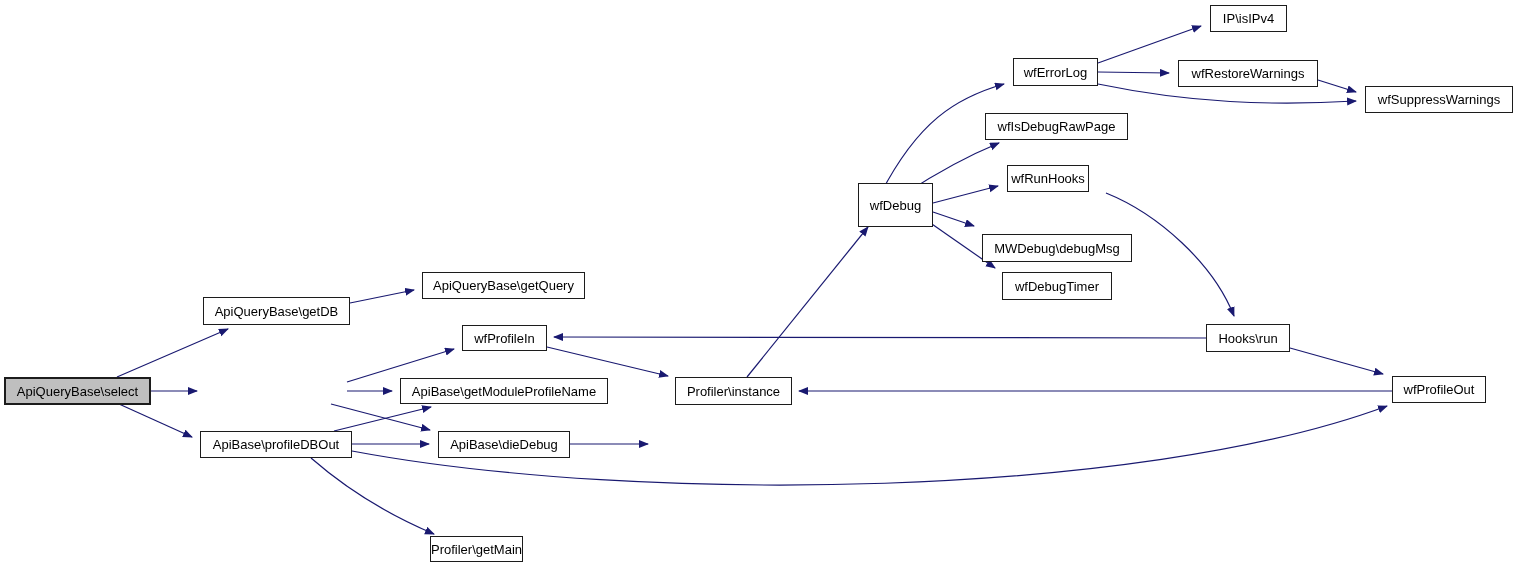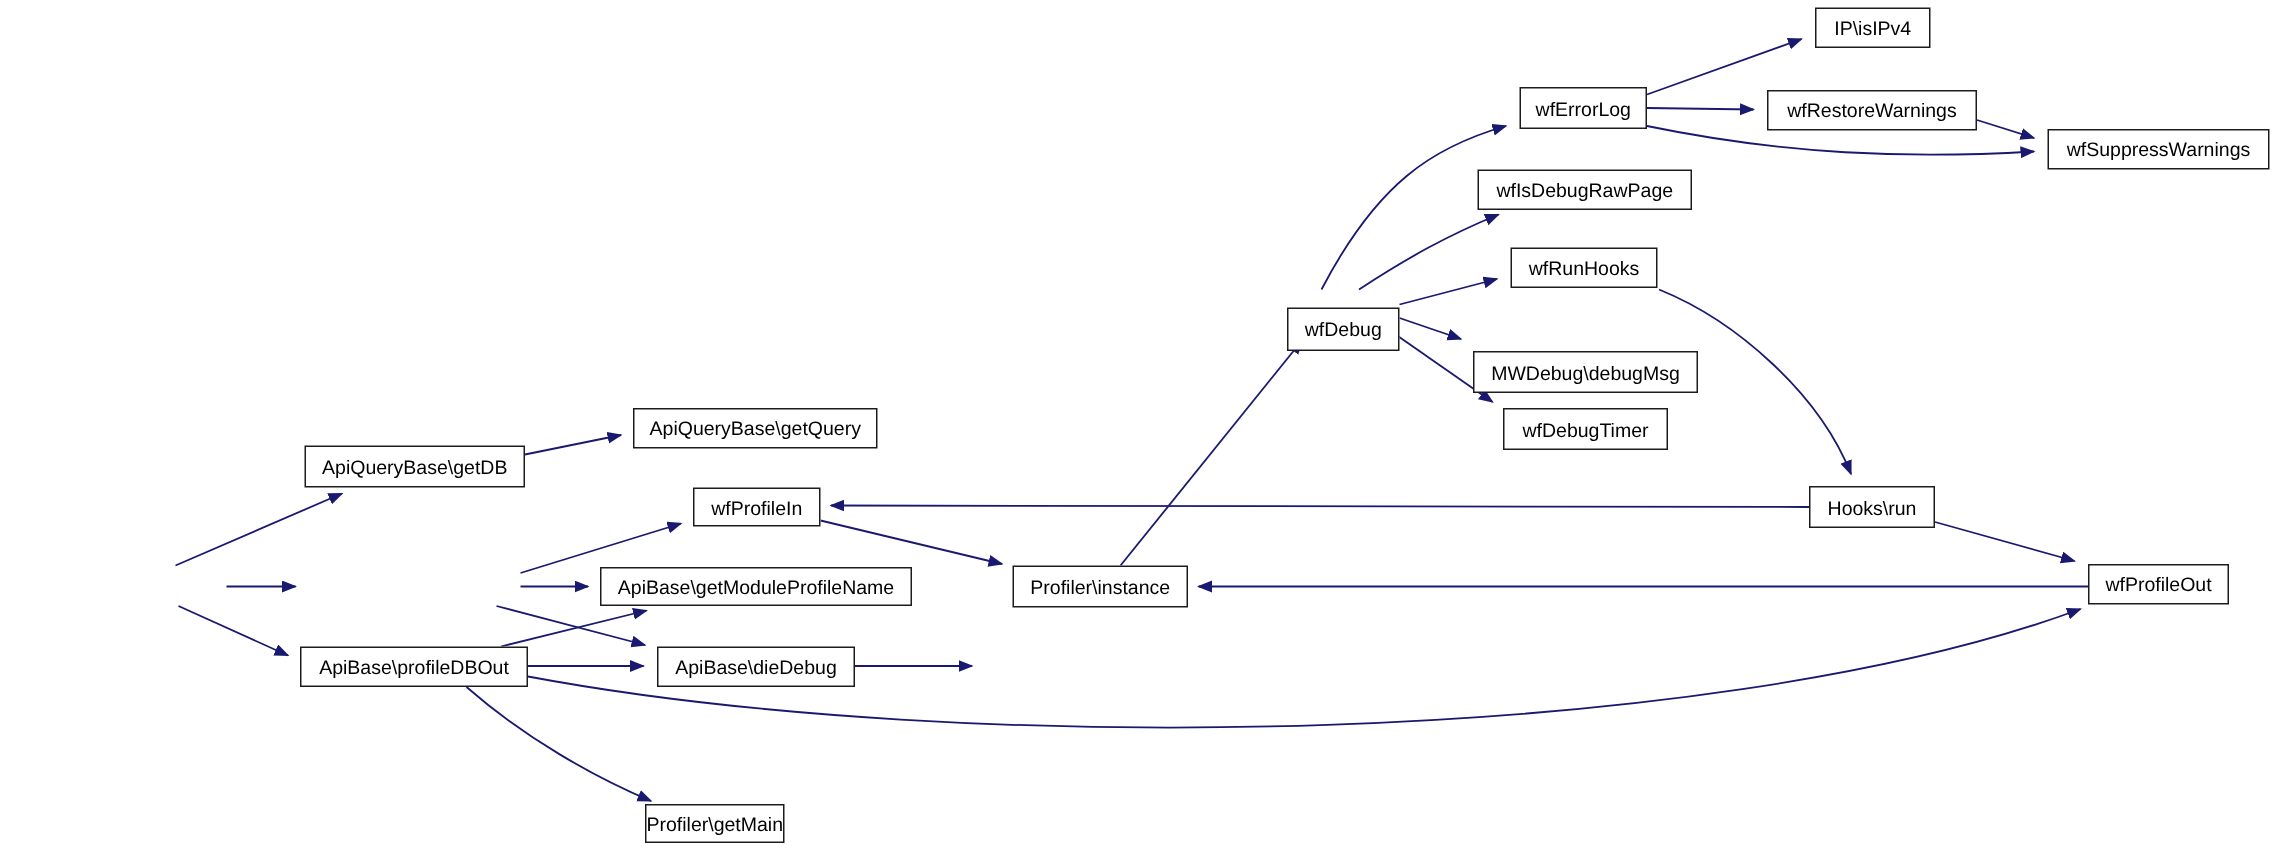--- a/index.html
+++ b/index.html
@@ -68,20 +68,23 @@
     <path class="edge" d="M933,212 L974,226" marker-end="url(#arrowhead)"></path>
     <path class="edge" d="M929,222 L995,268" marker-end="url(#arrowhead)"></path>
     <path class="edge" d="M1098,63 L1201,26" marker-end="url(#arrowhead)"></path>
     <path class="edge" d="M1098,72 L1169,73" marker-end="url(#arrowhead)"></path>
     <path class="edge" d="M1098,84 C1190,103 1272,106 1356,101" marker-end="url(#arrowhead)"></path>
     <path class="edge" d="M1318,80 L1356,92" marker-end="url(#arrowhead)"></path>
     <path class="edge" d="M1106,193 C1158,214 1213,263 1234,316" marker-end="url(#arrowhead)"></path>
     <path class="edge" d="M1290,348 L1383,374" marker-end="url(#arrowhead)"></path>
   </svg>
 
+  <div class="node root" style="left:4px;top:377px;width:147px;height:28px">
+      <span class="lbl">ApiQueryBase\select</span>
+    </div>
   <div class="node" style="left:203px;top:297px;width:147px;height:28px">
       <span class="lbl">ApiQueryBase\getDB</span>
     </div>
   <div class="node" style="left:422px;top:272px;width:163px;height:27px">
       <span class="lbl">ApiQueryBase\getQuery</span>
     </div>
   <div class="node" style="left:200px;top:431px;width:152px;height:27px">
       <span class="lbl">ApiBase\profileDBOut</span>
     </div>
   <div class="node" style="left:462px;top:325px;width:85px;height:26px">
@@ -89,39 +92,39 @@
     </div>
   <div class="node" style="left:400px;top:378px;width:208px;height:26px">
       <span class="lbl">ApiBase\getModuleProfileName</span>
     </div>
   <div class="node" style="left:438px;top:431px;width:132px;height:27px">
       <span class="lbl">ApiBase\dieDebug</span>
     </div>
   <div class="node" style="left:675px;top:377px;width:117px;height:28px">
       <span class="lbl">Profiler\instance</span>
     </div>
-  <div class="node" style="left:858px;top:205px;width:75px;height:29px">
+  <div class="node" style="left:858px;top:183px;width:75px;height:44px">
       <span class="lbl">wfDebug</span>
     </div>
   <div class="node" style="left:1013px;top:58px;width:85px;height:28px">
       <span class="lbl">wfErrorLog</span>
     </div>
   <div class="node" style="left:1210px;top:5px;width:77px;height:27px">
       <span class="lbl">IP\isIPv4</span>
     </div>
   <div class="node" style="left:1178px;top:60px;width:140px;height:27px">
       <span class="lbl">wfRestoreWarnings</span>
     </div>
   <div class="node" style="left:1365px;top:86px;width:148px;height:27px">
       <span class="lbl">wfSuppressWarnings</span>
     </div>
   <div class="node" style="left:985px;top:113px;width:143px;height:27px">
       <span class="lbl">wfIsDebugRawPage</span>
     </div>
-  <div class="node" style="left:1007px;top:165px;width:98px;height:27px">
+  <div class="node" style="left:1007px;top:165px;width:82px;height:27px">
       <span class="lbl">wfRunHooks</span>
     </div>
   <div class="node" style="left:982px;top:234px;width:150px;height:28px">
       <span class="lbl">MWDebug\debugMsg</span>
     </div>
   <div class="node" style="left:1002px;top:272px;width:110px;height:28px">
       <span class="lbl">wfDebugTimer</span>
     </div>
   <div class="node" style="left:1206px;top:324px;width:84px;height:28px">
       <span class="lbl">Hooks\run</span>

